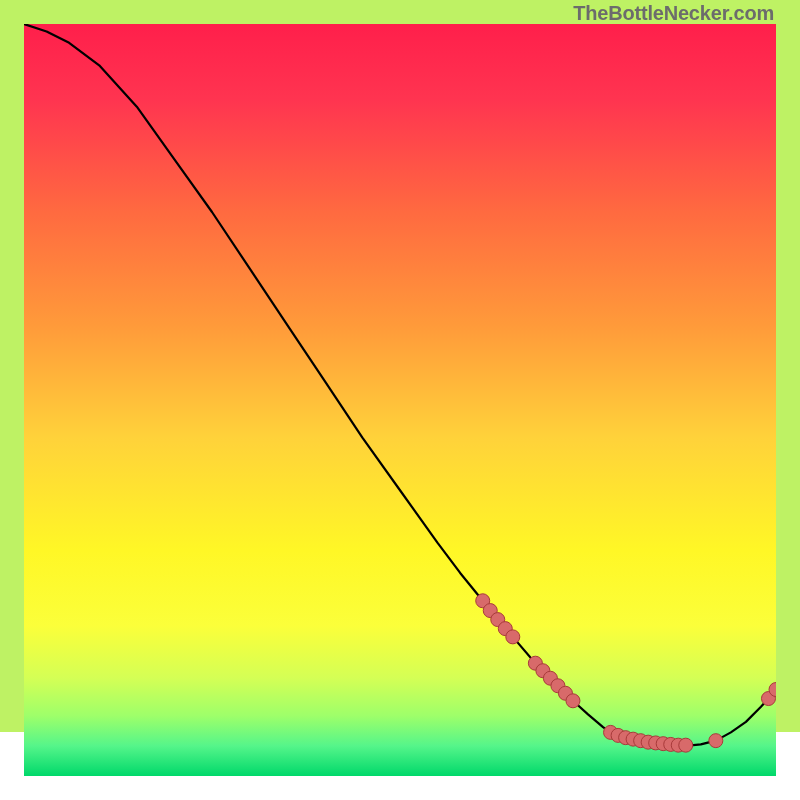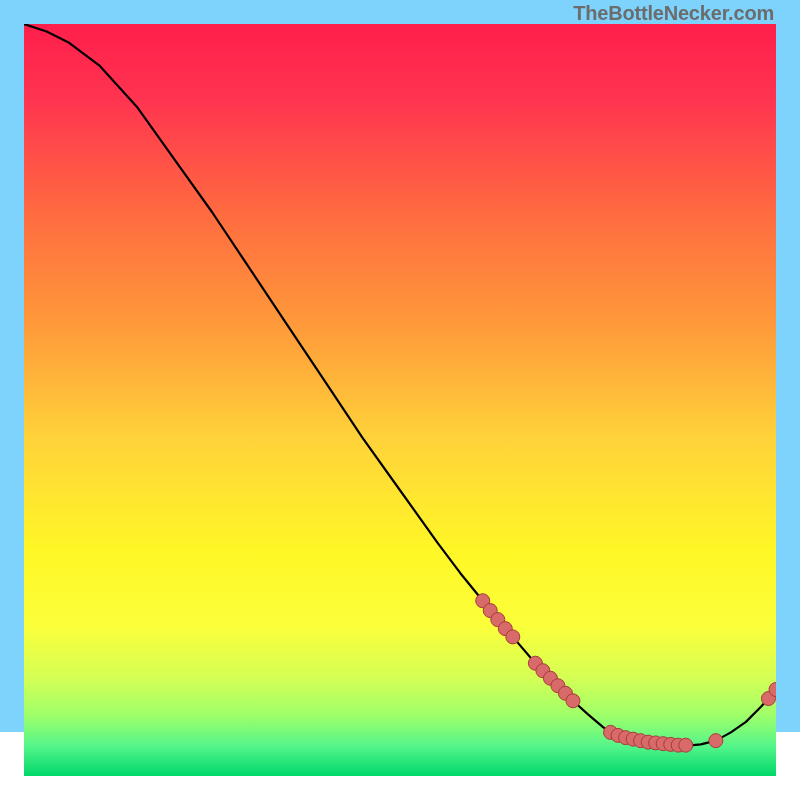--- a/index.html
+++ b/index.html
@@ -6,21 +6,21 @@
     margin: 0;
     padding: 0;
     width: 800px;
     height: 800px;
     overflow: hidden;
   }
   .canvas {
     position: relative;
     width: 800px;
     height: 732px;
-    background: #7dd3fc;
+    background: #bef264;
   }
   .plot-area {
     position: absolute;
     left: 24px;
     top: 24px;
     width: 752px;
     height: 752px;
   }
   .attribution {
     position: absolute;

